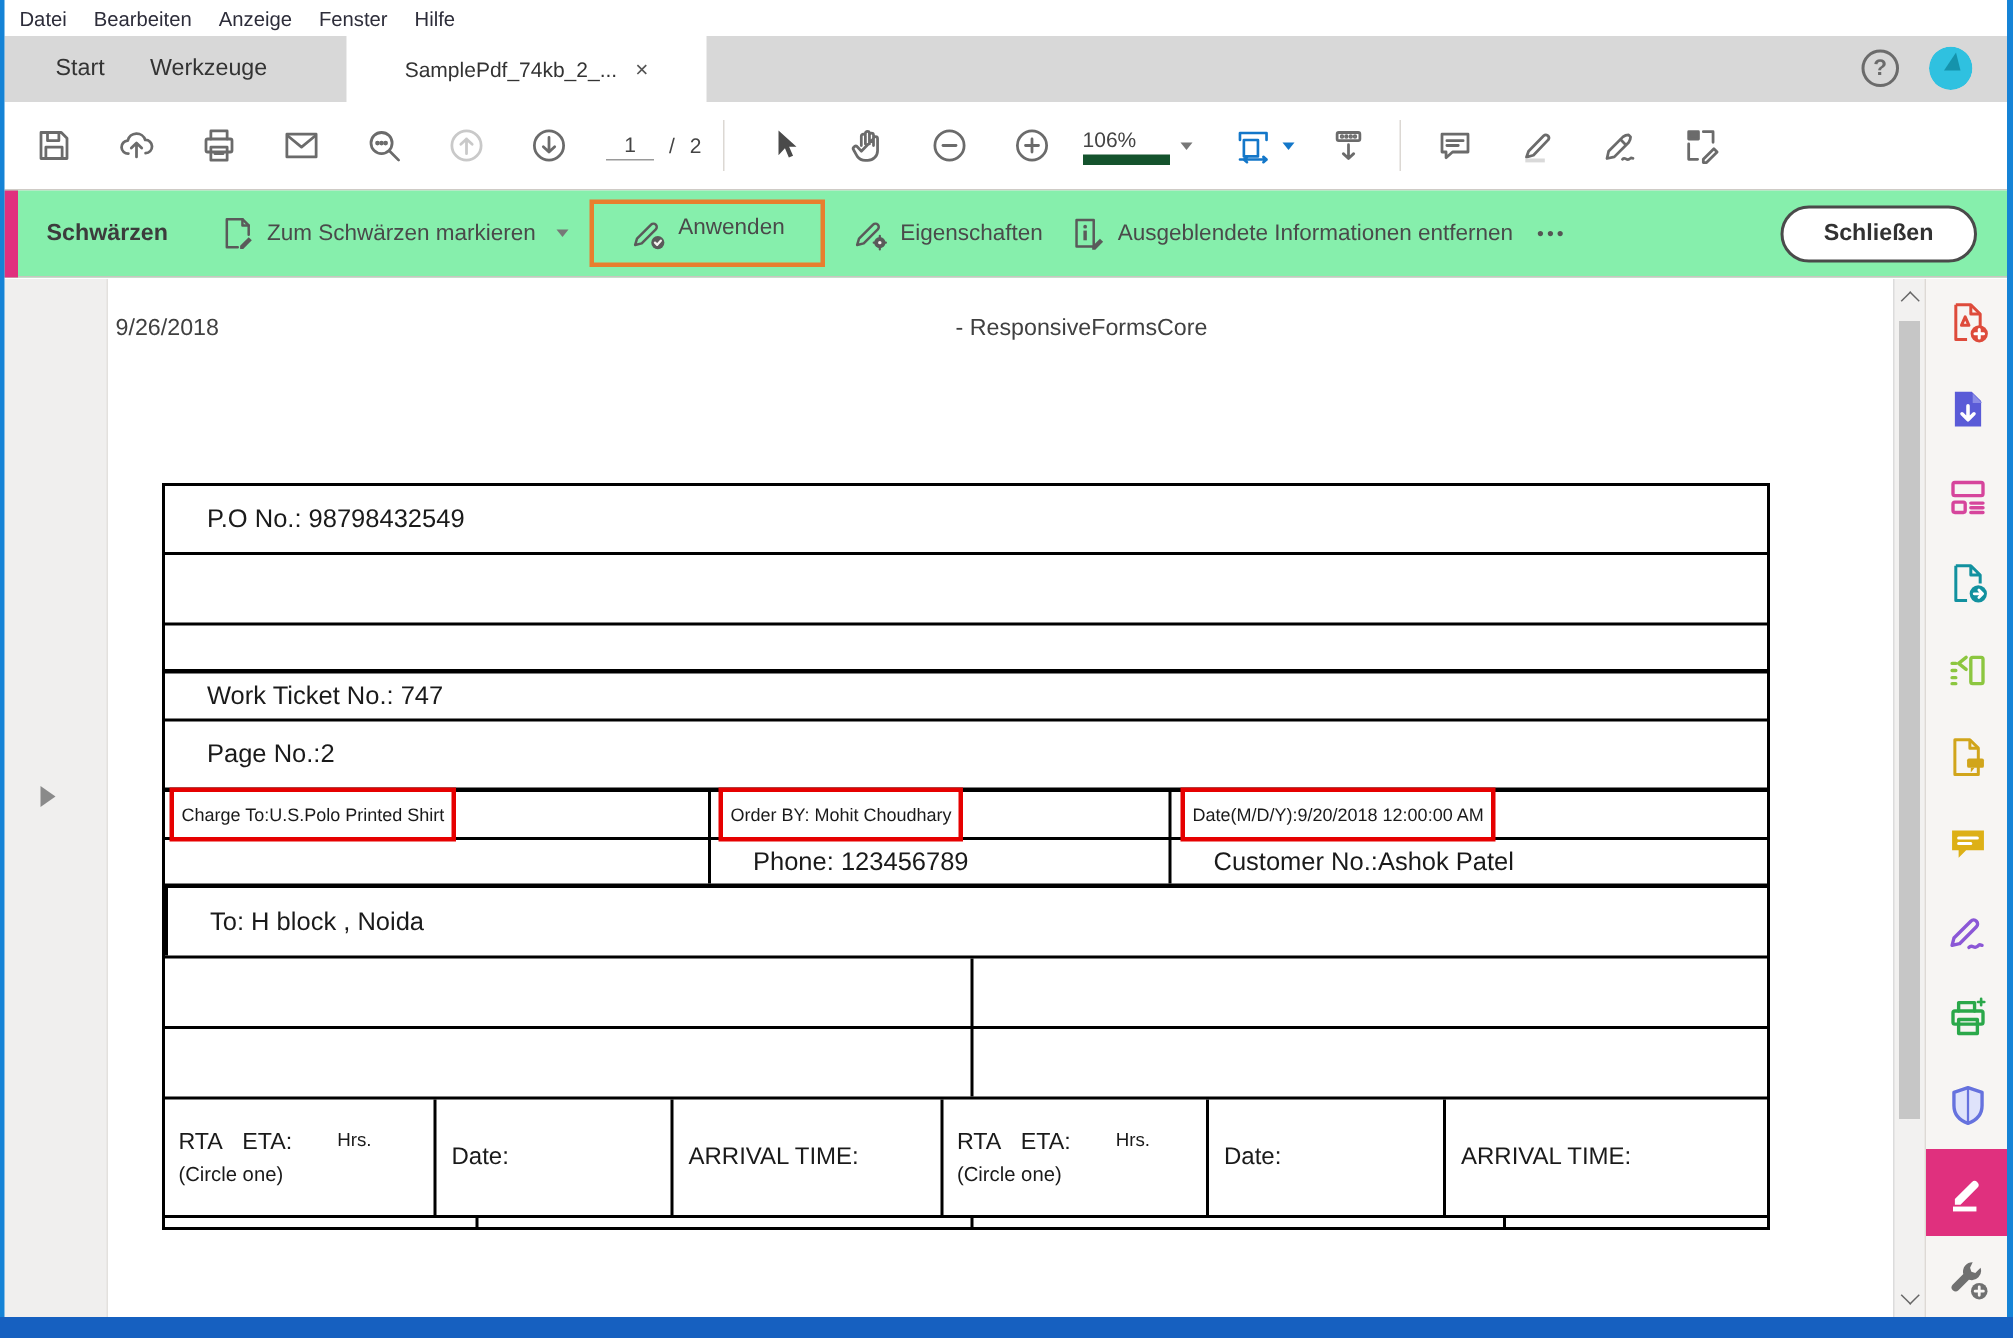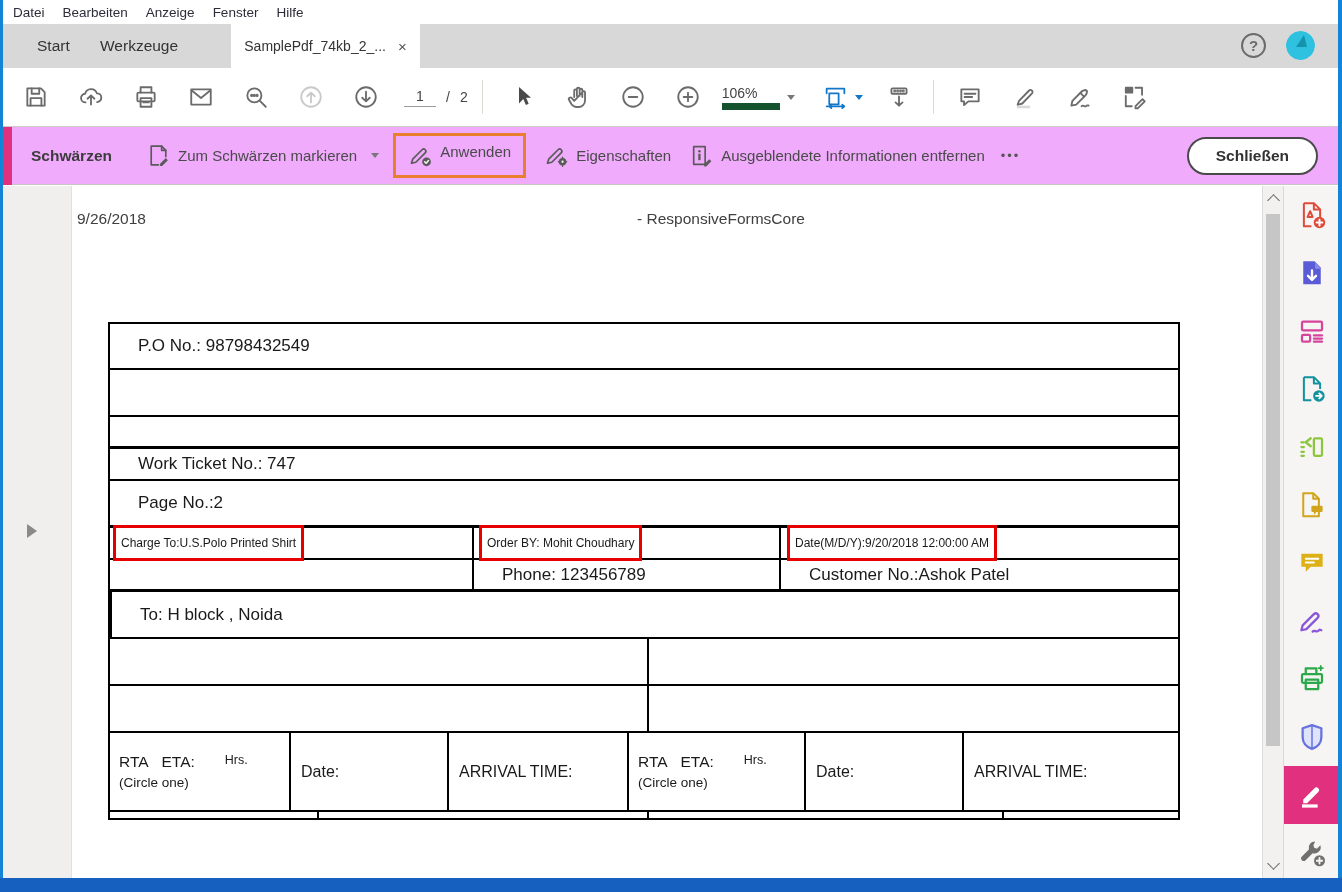--- a/index.html
+++ b/index.html
@@ -13,21 +13,21 @@
   
   .menubar{position:absolute;left:3px;top:0;right:4px;height:24px;background:#fff;
            display:flex;align-items:center;gap:18px;padding-left:10px;font-size:13.5px;color:#2d2d3a}
   .menubar span{cursor:default}
 
   
   .tabbar{position:absolute;left:3px;top:24px;right:4px;height:44px;background:#d8d8d8}
   .tab-label{position:absolute;top:0;height:44px;display:flex;align-items:center;font-size:15.5px;color:#333}
   .tab-start{left:34px}
   .tab-tools{left:97px}
-  .doc-tab{position:absolute;left:228px;top:0;width:189px;height:44px;background:#fff;
+  .doc-tab{position:absolute;left:228px;top:0;width:240px;height:44px;background:#fff;
            display:flex;align-items:center;justify-content:center;gap:12px;font-size:14px;color:#333}
   .doc-close{font-size:15px;color:#555;cursor:default}
   .help-circle{position:absolute;right:72px;top:9px;width:25px;height:25px;border:2px solid #6b6b6b;border-radius:50%;
            display:flex;align-items:center;justify-content:center;font-size:15px;font-weight:bold;color:#6b6b6b;box-sizing:border-box}
   .avatar{position:absolute;right:23px;top:7px;width:29px;height:29px;border-radius:50%;overflow:hidden}
 
   
   .toolbar{position:absolute;left:3px;top:68px;right:4px;height:59px;background:#fff;
            border-bottom:1px solid #cfcbc6;display:flex;align-items:center;box-sizing:border-box}
   .tbtn{width:40px;height:40px;display:flex;align-items:center;justify-content:center;flex:0 0 auto}
@@ -39,27 +39,27 @@
   .pagenum{display:flex;align-items:center;margin-left:18px;font-size:14px;color:#444;flex:0 0 auto}
   .pagenum .cur{display:inline-block;width:32px;text-align:center;border-bottom:1px solid #9a9a9a;padding-bottom:2px}
   .pagenum .of{margin-left:10px}
   .zoomfield{display:flex;align-items:center;margin-left:14px;font-size:14px;color:#444;flex:0 0 auto}
   .zoomfield .zval{display:inline-block;width:58px;border-bottom:7px solid #14532d;padding-bottom:2px}
   .caret{width:0;height:0;border-left:4.5px solid transparent;border-right:4.5px solid transparent;
          border-top:5.5px solid #777;display:inline-block;margin-left:7px}
   .caret.blue{border-top-color:#1377c9}
 
   
-  .redactbar{position:absolute;left:3px;top:127px;right:4px;height:58px;background:#f0abfc;
+  .redactbar{position:absolute;left:3px;top:127px;right:4px;height:58px;background:#86efac;
              border-bottom:1px solid #c9c5c0;display:flex;align-items:center;box-sizing:border-box}
   .pink-accent{width:9px;height:58px;background:#e0307e;flex:0 0 auto}
   .rtitle{margin-left:19px;font-size:15.5px;font-weight:bold;color:#3c3c3c;flex:0 0 auto}
   .rbtn{display:flex;align-items:center;gap:7px;font-size:15px;color:#4a4a4a;flex:0 0 auto;cursor:default}
   svg.rico{fill:none;stroke:#5a5a5a;stroke-width:1.6;stroke-linecap:round;stroke-linejoin:round}
-  .applybox{border:3px solid #e87e2e;padding:7px 12px;display:flex;align-items:center;gap:7px;
+  .applybox{border:3px solid #e87e2e;padding:7px 24px;display:flex;align-items:center;gap:7px;
             margin-left:14px;flex:0 0 auto;font-size:15px;color:#4a4a4a}
   .moredots{margin-left:16px;font-size:13px;letter-spacing:2px;color:#555;flex:0 0 auto}
   .closebtn{position:absolute;right:20px;top:10px;height:38px;border:2px solid #4a4a4a;border-radius:19px;
             background:#fff;display:flex;align-items:center;padding:0 27px;font-size:15.5px;font-weight:bold;color:#323232;box-sizing:border-box}
 
   
   .leftpane{position:absolute;left:3px;top:186px;width:69px;height:692px;background:#f0efee;border-right:1px solid #e3e1de;box-sizing:border-box}
   .expand-arrow{position:absolute;left:24px;top:338px;width:0;height:0;
                 border-left:10px solid #8a8a8a;border-top:7px solid transparent;border-bottom:7px solid transparent}
   .page{position:absolute;left:72px;top:186px;width:1190px;height:692px;background:#fff;overflow:hidden}

